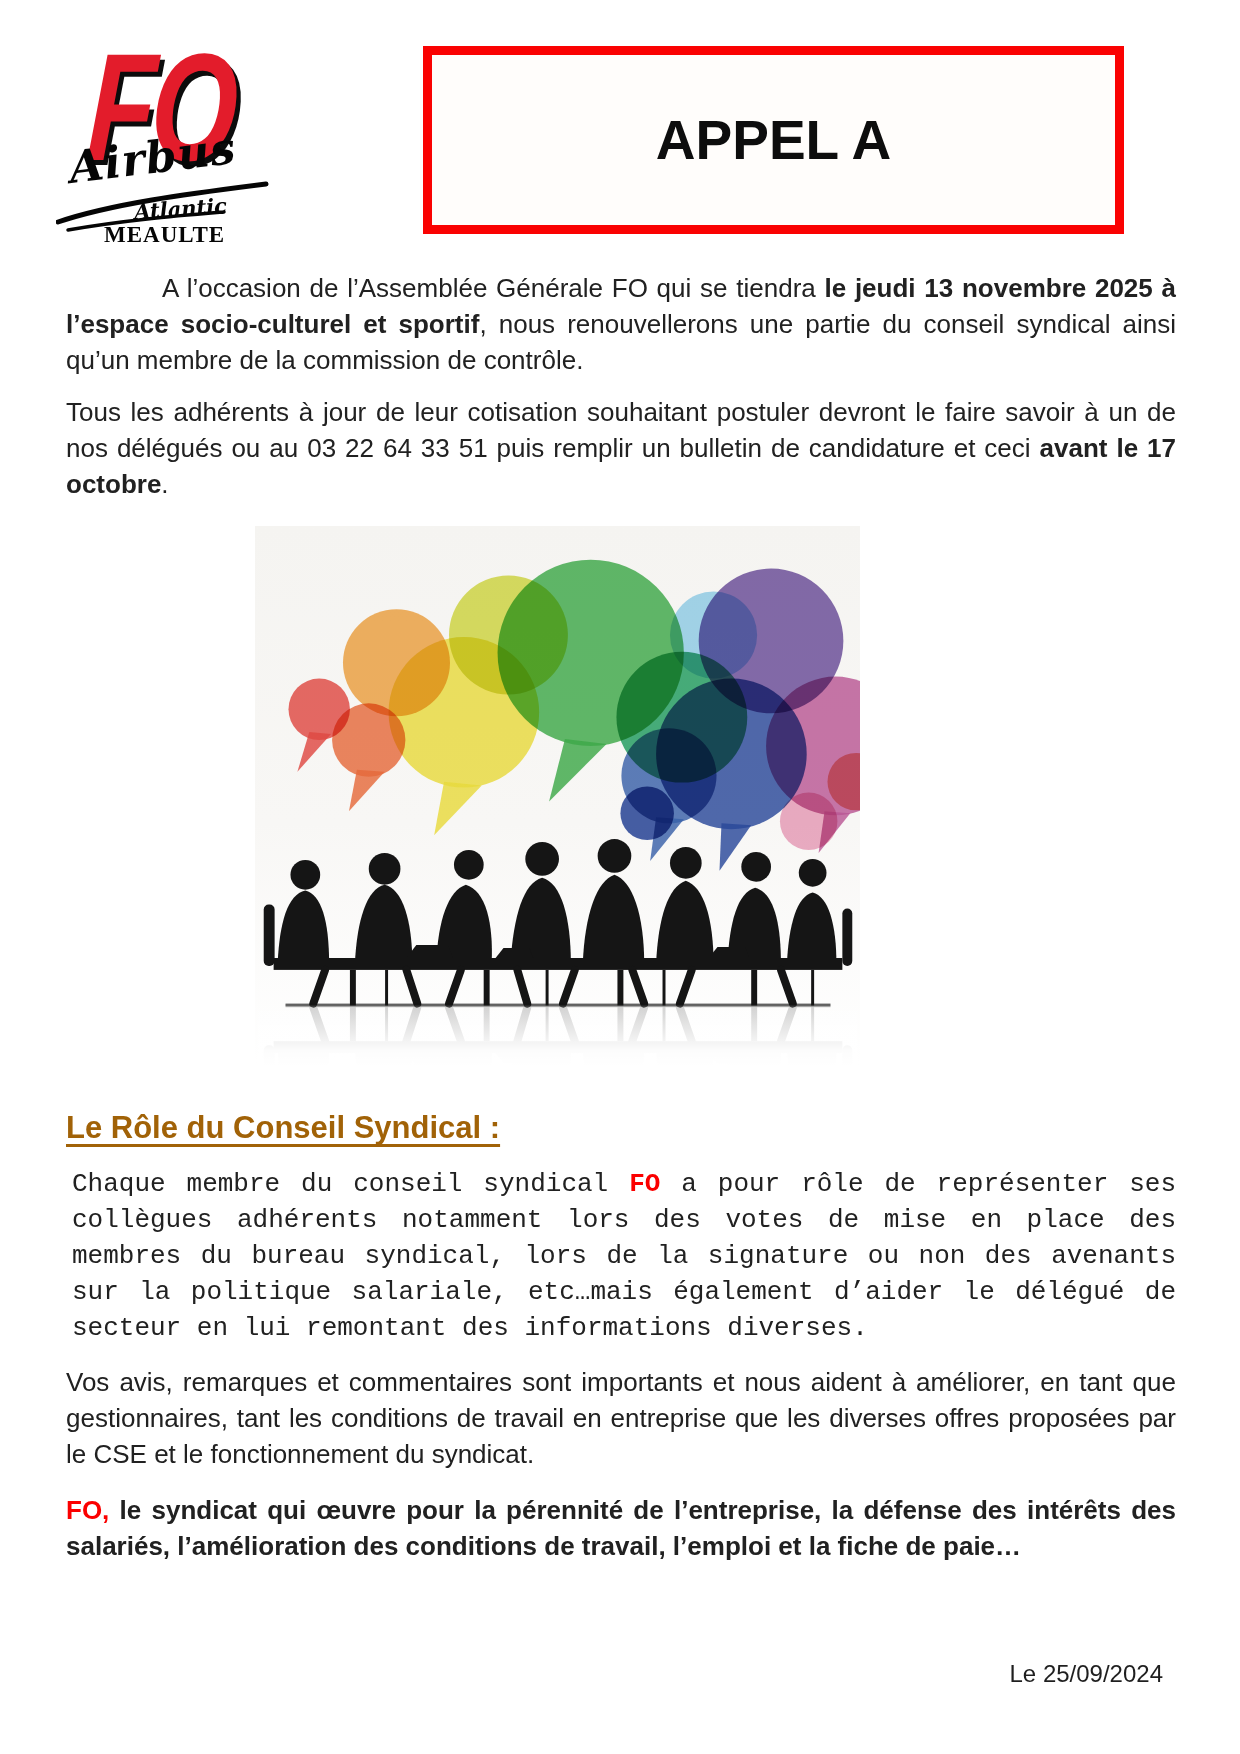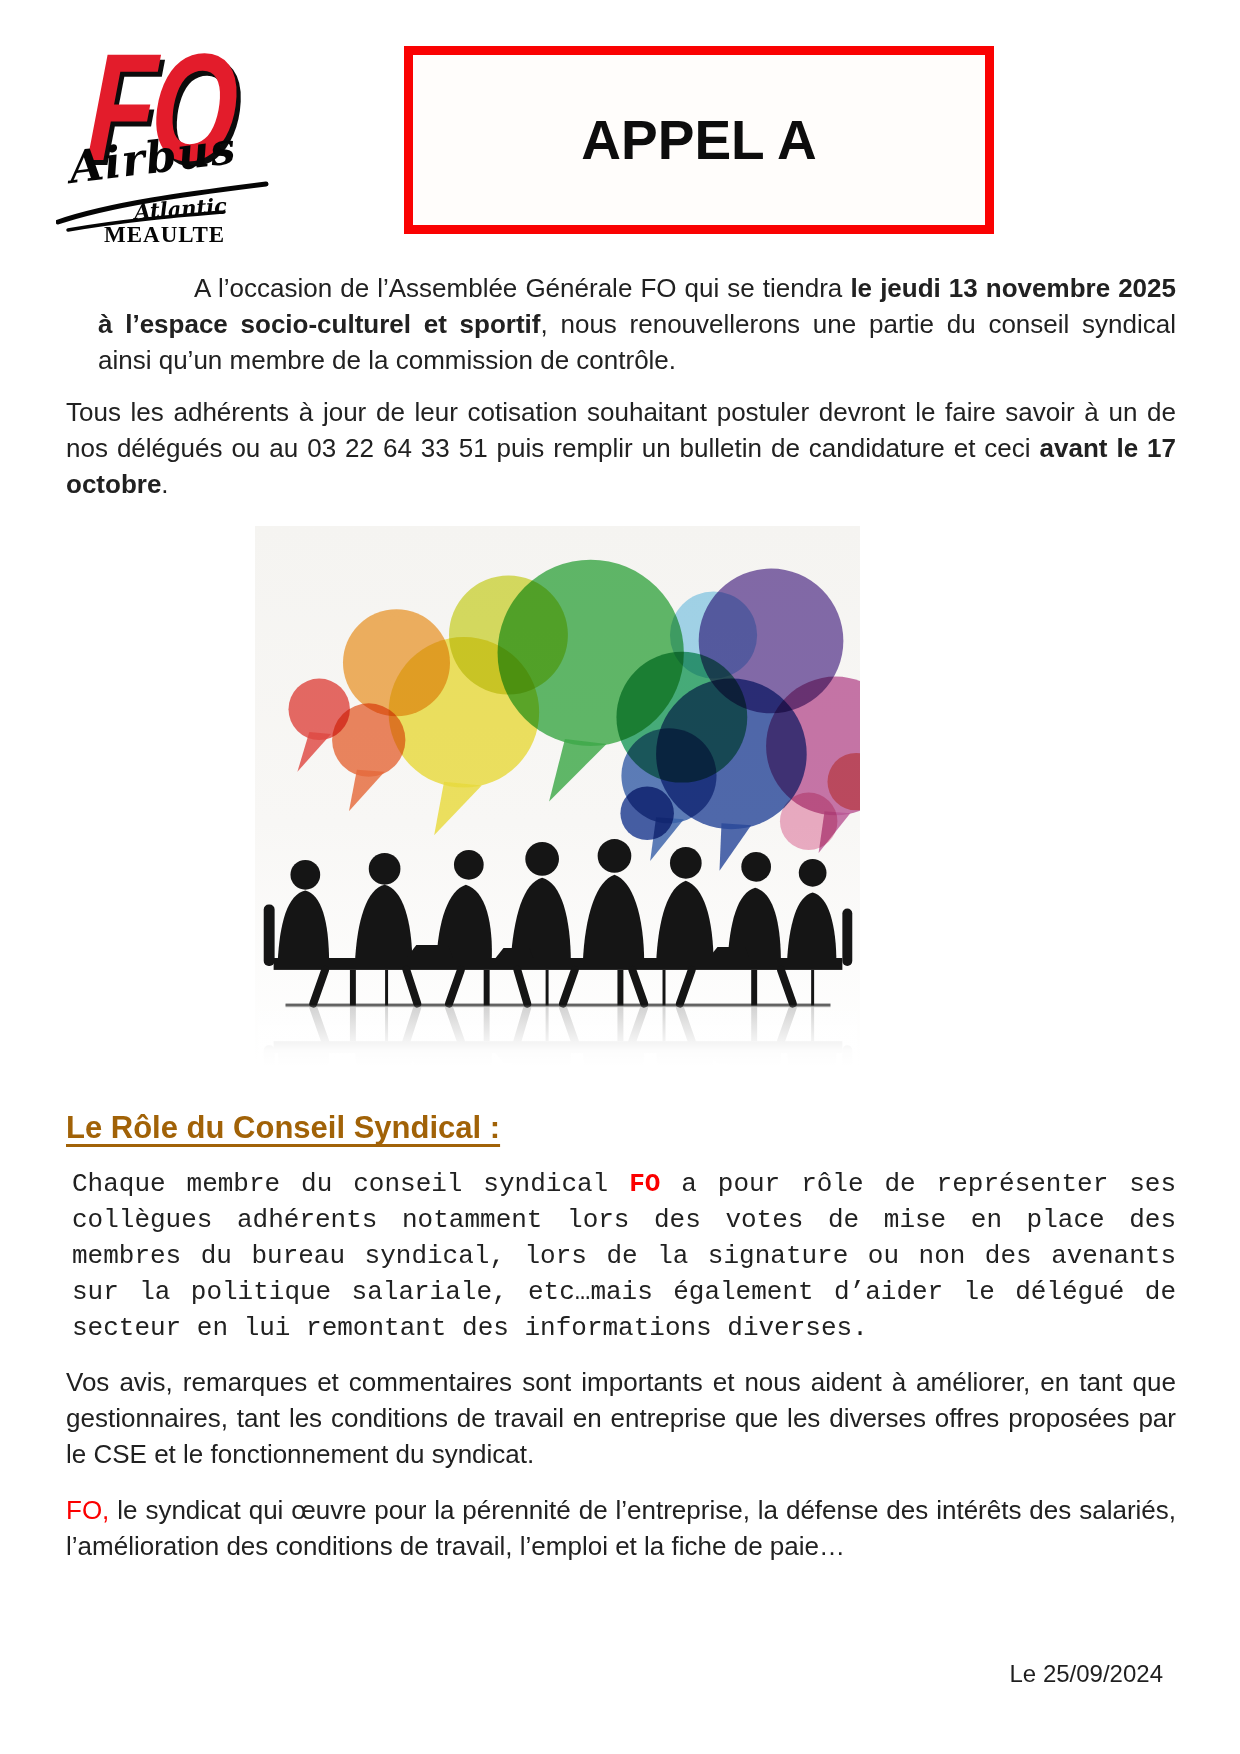--- a/index.html
+++ b/index.html
@@ -44,36 +44,36 @@
     font-size:21px; color:#050505;
     transform:rotate(-4deg);
   }
   .logo-meaulte {
     position:absolute; left:34px; top:192px;
     font-family:Liberation Serif, serif;
     font-weight:bold; font-size:23px; letter-spacing:1px; color:#050505;
   }
 
   .title-box {
-    position:absolute; left:404px; top:46px;
-    width:590px; height:188px;
+    position:absolute; left:423px; top:46px;
+    width:701px; height:188px;
     border:9px solid #fa0202;
     background:#fffdfb;
     display:flex; flex-direction:column; justify-content:center;
     text-align:center;
   }
   .title-box .t-line {
     font-weight:bold; font-size:55px; line-height:76px; color:#0d0d0d;
     letter-spacing:0px;
   }
 
   
   .content { padding:30px 64px 0 66px; }
   .content p { font-size:26px; line-height:36px; text-align:justify; color:#212121; }
-  .p-intro { text-indent:96px; margin-bottom:16px;margin-left:32px; }
+  .p-intro { text-indent:96px; margin-bottom:16px; }
   .p-apply { margin-bottom:0; }
   .b { font-weight:bold; }
   .red { color:#fb0000; }
 
   
   .figure {
     margin:24px 0 0 189px;
     width:605px; height:540px;
     background:linear-gradient(180deg,#f5f4f1 0%, #f8f7f5 55%, #ffffff 100%);
   }
@@ -85,21 +85,21 @@
     text-decoration:underline;
     text-decoration-thickness:3px;
     text-underline-offset:6px;
   }
   .p-role { margin-top:20px; padding-left:6px;font-family:Liberation Mono, monospace; }
   .p-feedback { margin-top:18px; }
 
   .p-closing {
     margin-top:20px;
     text-align:right;
-    font-size:30px; font-weight:normal; line-height:46px; color:#0d0d0d;
+    font-size:30px; font-weight:bold; line-height:46px; color:#0d0d0d;
   }
 
   .footer-date {
     position:absolute; right:77px; top:1660px;
     font-size:24px; color:#1f1f1f;
   }
 </style>
 </head>
 <body>
 

